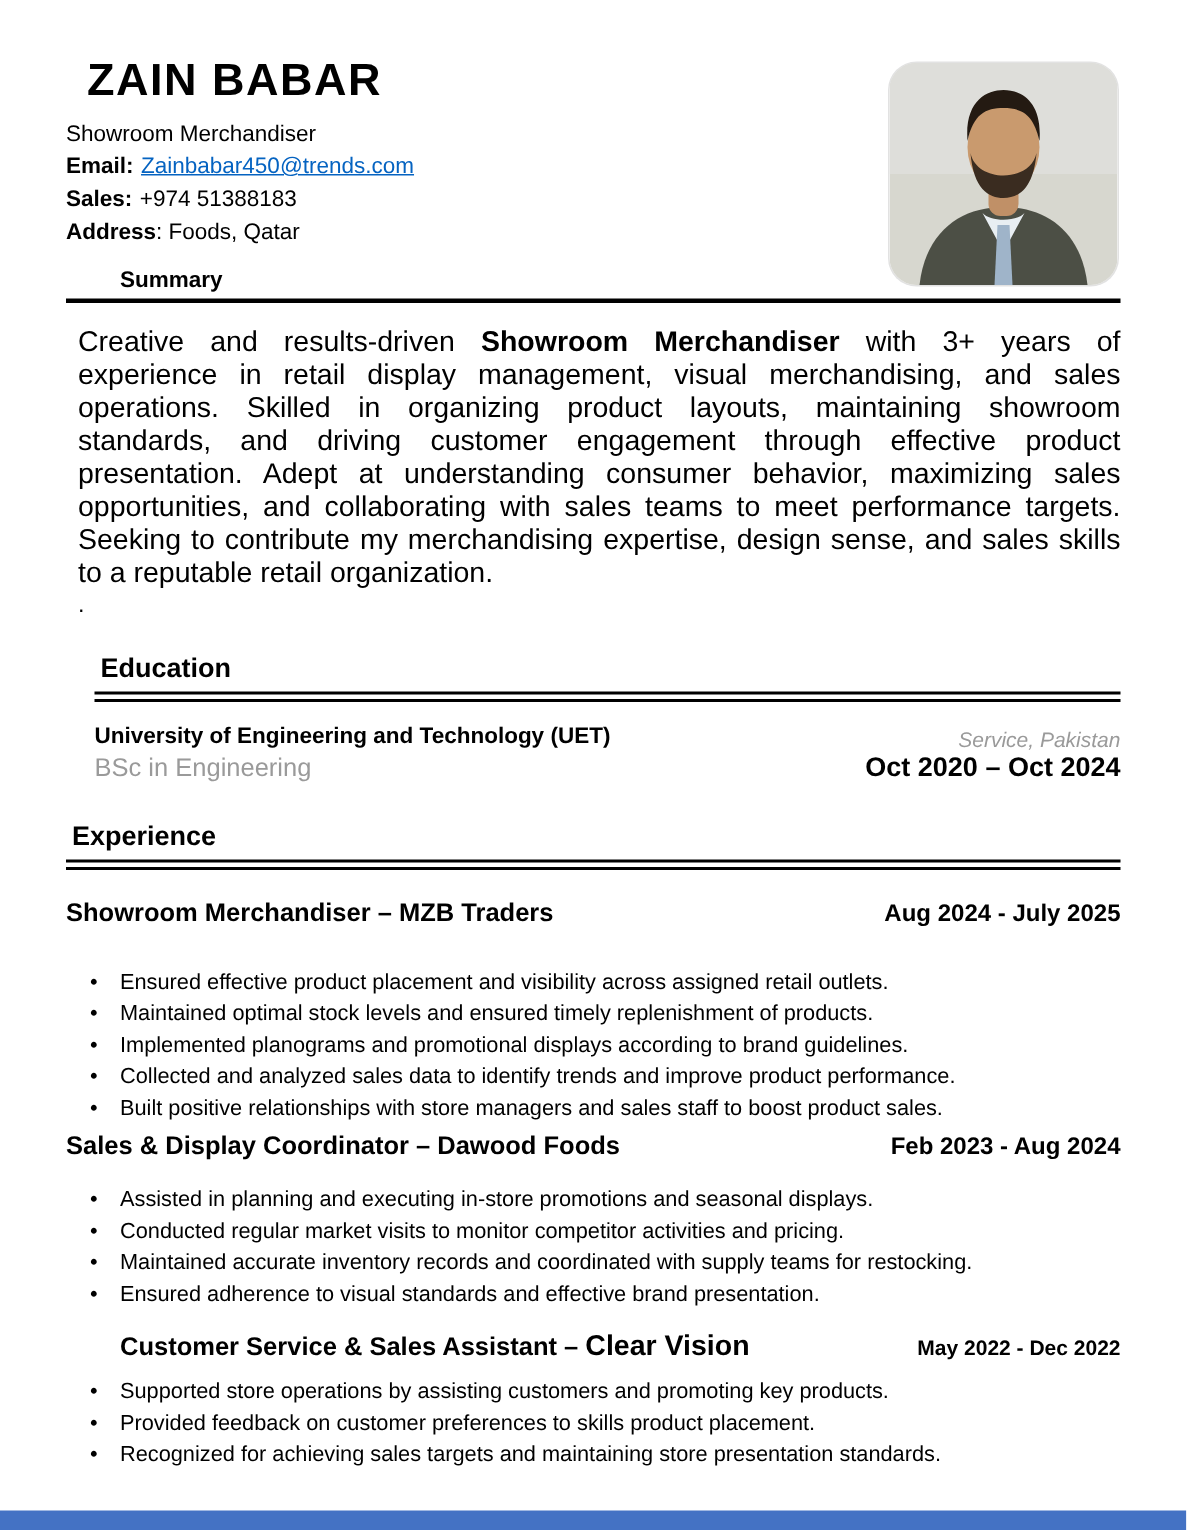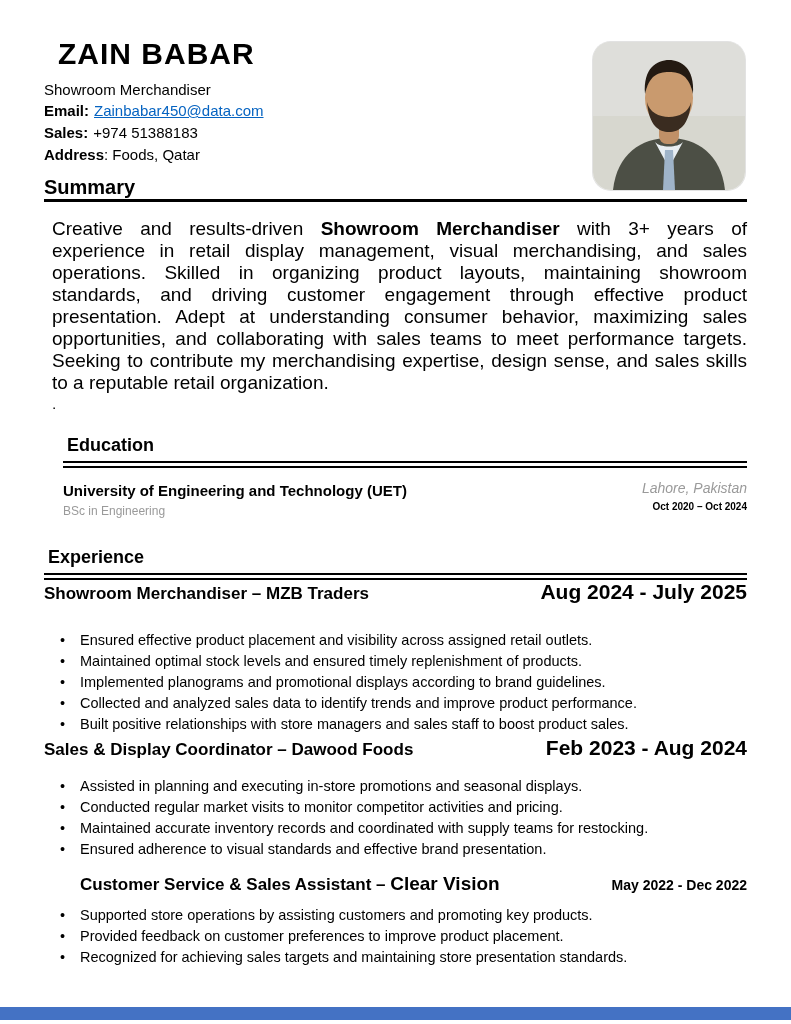--- a/index.html
+++ b/index.html
@@ -30,51 +30,51 @@
 
   .photo-wrap {
     position:absolute; top:6px; right:2px;
     width:152px; height:148px;
     border-radius:18px; overflow:hidden;
     box-shadow:0 0 0 1px #e2e2e2;
   }
   .photo-wrap svg { display:block; width:100%; height:100%; }
 
   
-  .sec-head-sm { font-size:20px; font-weight:bold; line-height:22px; margin-top:10px; }
+  .sec-head-sm { font-size:15px; font-weight:bold; line-height:22px; margin-top:10px;margin-left:36px; }
   .sec-head-lg { font-size:18px; font-weight:bold; line-height:26px; padding-left:4px; }
   .rule-single { border-bottom:3px solid #000; margin-top:1px; }
   .rule-double { height:7px; border-top:2.5px solid #000; border-bottom:2.5px solid #000; margin-top:3px; }
 
   
   .summary-par {
     margin-top:16px; padding-left:8px;
     font-size:19px; line-height:22px; text-align:justify;
   }
   .summary-par b { font-weight:bold; }
   .summary-dot { padding-left:8px; font-size:15.5px; line-height:20px; }
 
   
   .edu-block { margin-top:18px;margin-left:19px; }
   .edu-rows { margin-top:12px; }
-  .row { display:flex; justify-content:space-between; align-items:flex-start; }
+  .row { display:flex; justify-content:space-between; align-items:flex-end; }
   .edu-school { font-size:15px; font-weight:bold; line-height:21px; }
   .edu-loc { font-size:14px; font-style:italic; color:var(--color-muted,#9a9a9a); }
-  .edu-degree { font-size:12px; color:var(--color-muted,#9a9a9a); line-height:21px; }
-  .edu-dates { font-size:10px; font-weight:bold; }
+  .edu-degree { font-size:17px; color:var(--color-muted,#9a9a9a); line-height:21px; }
+  .edu-dates { font-size:18px; font-weight:bold; }
 
   
   .exp-block { margin-top:22px; }
   .job-head { display:flex; justify-content:space-between; align-items:baseline; }
-  .job-head.first { }
+  .job-head.first { margin-top:16px; }
   .job-head.mid { }
   .job-head.last { margin-top:12px; padding-left:8px;margin-left:28px; }
   .job-title { font-size:17px; font-weight:bold; line-height:26px; }
   .job-title .emph { font-size:19px; }
-  .job-dates { font-size:21px; font-weight:bold; white-space:nowrap; }
+  .job-dates { font-size:16px; font-weight:bold; white-space:nowrap; }
   .job-dates.sm { font-size:14px; }
 
   ul.bullets { list-style:none; margin-top:24px; }
   ul.bullets.tight { margin-top:14px; }
   ul.bullets.tighter { margin-top:8px; }
   ul.bullets li { display:flex; font-size:14.5px; line-height:19px; margin-bottom:2px; }
   ul.bullets .b { width:20px; margin-left:16px; flex:0 0 auto; }
   ul.bullets .t { flex:1; }
 
   
@@ -87,21 +87,21 @@
 <body>
 
 <div class="page">
   <div class="content">
 
     <div class="hdr">
       <div class="name">ZAIN BABAR</div>
       <div class="job-title-line">Showroom Merchandiser</div>
 
       <div class="contact-line">
-        <span class="lbl">Email:</span><a class="val email-link" href="#">Zainbabar450@data.com</a>
+        <span class="lbl">Email:</span><a class="val email-link" href="#">Zainbabar450@trends.com</a>
       </div>
       <div class="contact-line">
         <span class="lbl">Sales:</span><span class="val">+974 51388183</span>
       </div>
       <div class="contact-line">
         <span class="lbl">Address</span><span class="val val-tight">: Foods, Qatar</span>
       </div>
 
       <div class="photo-wrap">
         <svg viewBox="0 0 152 148" xmlns="http://www.w3.org/2000/svg">
@@ -131,21 +131,21 @@
       <p class="summary-par"><span>Creative and results-driven </span><b>Showroom Merchandiser</b><span> with 3+ years of experience in retail display management, visual merchandising, and sales operations. Skilled in organizing product layouts, maintaining showroom standards, and driving customer engagement through effective product presentation. Adept at understanding consumer behavior, maximizing sales opportunities, and collaborating with sales teams to meet performance targets. Seeking to contribute my merchandising expertise, design sense, and sales skills to a reputable retail organization.</span></p>
       <div class="summary-dot">.</div>
     </div>
 
     <div class="edu-block">
       <div class="sec-head-lg">Education</div>
       <div class="rule-double"></div>
       <div class="edu-rows">
         <div class="row">
           <span class="edu-school">University of Engineering and Technology (UET)</span>
-          <span class="edu-loc">Lahore, Pakistan</span>
+          <span class="edu-loc">Service, Pakistan</span>
         </div>
         <div class="row">
           <span class="edu-degree">BSc in Engineering</span>
           <span class="edu-dates">Oct 2020 – Oct 2024</span>
         </div>
       </div>
     </div>
 
     <div class="exp-block">
       <div class="sec-head-lg">Experience</div>
@@ -205,21 +205,21 @@
         <span class="job-title"><span>Customer Service &amp; Sales Assistant – </span><span class="emph">Clear Vision</span></span>
         <span class="job-dates sm">May 2022 - Dec 2022</span>
       </div>
       <ul class="bullets tighter">
         <li>
             <span class="b">•</span>
             <span class="t">Supported store operations by assisting customers and promoting key products.</span>
           </li>
         <li>
             <span class="b">•</span>
-            <span class="t">Provided feedback on customer preferences to improve product placement.</span>
+            <span class="t">Provided feedback on customer preferences to skills product placement.</span>
           </li>
         <li>
             <span class="b">•</span>
             <span class="t">Recognized for achieving sales targets and maintaining store presentation standards.</span>
           </li>
       </ul>
     </div>
 
   </div>
 

